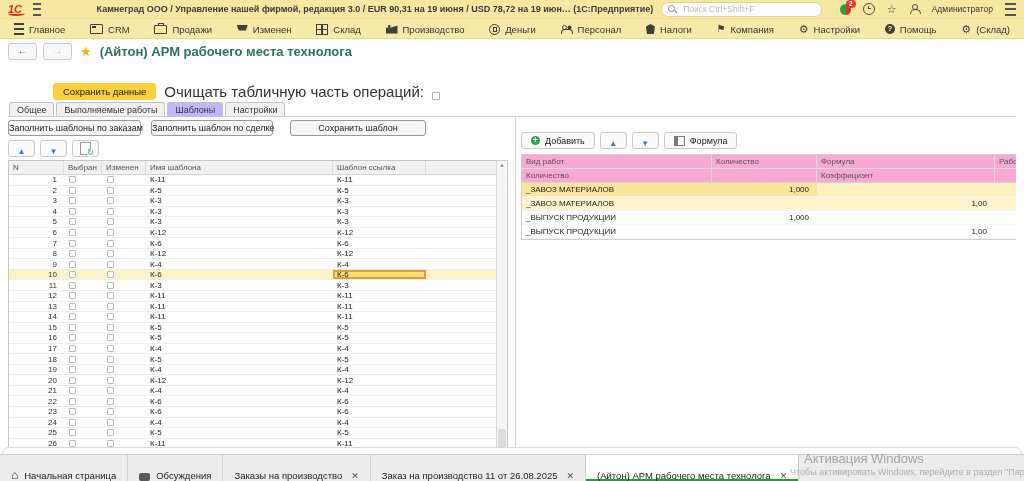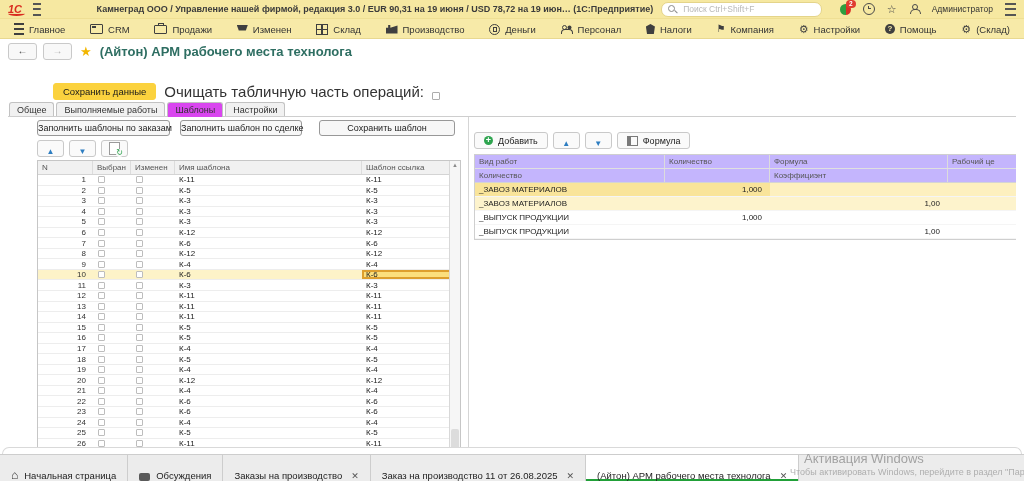--- a/index.html
+++ b/index.html
@@ -67,24 +67,24 @@
 
   .actionrow{display:flex;align-items:flex-end;gap:8px;height:24px;margin-top:15px;padding-left:45px;}
   .btn-save{background:#fbd23e;border:1px solid #fbd23e;border-radius:3px;font-size:9.5px;color:#1a1a1a;padding:2px 9px;white-space:nowrap;cursor:pointer;}
   .clear-label{font-size:15px;color:#333;margin-top:3px;white-space:nowrap;}
   .cb{display:inline-block;width:8px;height:8px;border:1px solid #adadad;border-radius:1px;background:#fff;box-sizing:border-box;}
   .actionrow .cb{margin-top:3px;}
   .hint{font-size:8px;line-height:9.5px;color:#3d3d3d;}
 
   .tabsrow{display:flex;gap:2px;height:16px;align-items:flex-end;border-bottom:1px solid #cecece;padding-left:1px;}
   .tab{font-size:9px;color:#333;background:#f1f1f1;border:1px solid #c2c2c2;border-bottom:none;border-radius:3px 3px 0 0;padding:2px 7px 1px;white-space:nowrap;cursor:pointer;}
-  .tab.active{background:#d946ef;position:relative;top:1px;padding-bottom:2px;}
+  .tab.active{background:#c4b5fd;position:relative;top:1px;padding-bottom:2px;}
 
   .panels{display:flex;height:357px;}
-  .left-panel{width:424px;flex:none;display:flex;flex-direction:column;margin-left:29px;}
+  .left-panel{width:500px;flex:none;display:flex;flex-direction:column;}
   .cmdrow{display:flex;margin:3px 0 2px;}
   .btn{background:#f7f7f7;border:1px solid #989898;border-radius:3px;font-size:9px;color:#222;text-align:center;padding:2px 0;cursor:pointer;white-space:nowrap;}
   .cmd1{width:133px;} .cmd2{width:122px;margin-left:10px;} .cmd3{width:136px;margin-left:17px;}
   .toolrow{display:flex;gap:5px;margin:2px 0 3px;}
   .toolbtn{width:25px;height:15px;border:1px solid #c9c9c9;border-radius:3px;background:#fafafa;display:flex;align-items:center;justify-content:center;cursor:pointer;}
   .arr-up::before{content:"\25B2";color:#2d7dc1;font-size:8px;}
   .arr-down::before{content:"\25BC";color:#2d7dc1;font-size:8px;}
   .i-export{position:relative;width:9px;height:11px;background:#fff;border:1px solid #9a9a9a;}
   .i-export::after{content:"\21BB";position:absolute;right:-4px;bottom:-3px;color:#2ea44f;font-size:8px;line-height:8px;background:#fafafa;border-radius:50%;}
 
@@ -109,21 +109,21 @@
   .lt-thumb{position:absolute;left:1px;right:1px;bottom:10px;height:34px;background:#dcdcdc;border-radius:2px;}
 
   
   .right-panel{flex:1;margin-left:7px;border-left:1px solid #d5d5d5;padding:15px 0 0 5px;display:flex;flex-direction:column;min-width:0;}
   .rt-toolrow{display:flex;gap:5px;flex:none;}
   .btn-add,.btn-formula{display:flex;align-items:center;gap:5px;border:1px solid #c9c9c9;border-radius:3px;background:#fafafa;font-size:9px;color:#222;padding:1px 9px;cursor:pointer;}
   .i-add{width:9px;height:9px;border-radius:50%;background:#2ea44f;color:#fff;font-size:9px;line-height:8px;text-align:center;font-weight:bold;}
   .i-add::before{content:"+";}
   .i-formula{width:9px;height:8px;border:1px solid #7a7a7a;background:linear-gradient(to bottom,transparent 45%,#7a7a7a 45% 55%,transparent 55%),linear-gradient(to right,#7a7a7a 0 30%,transparent 30%);}
   .rt{margin-top:5px;border:1px solid #cfcfcf;border-right:none;flex:none;}
-  .rt-hrow{display:grid;grid-template-columns:190px 105px 178px 1fr;height:13px;background:#c4b5fd;font-size:8px;color:#555;align-items:center;}
+  .rt-hrow{display:grid;grid-template-columns:190px 105px 178px 1fr;height:13px;background:#f9a8d4;font-size:8px;color:#555;align-items:center;}
   .rt-hrow.first{border-bottom:1px solid #e0e0e0;}
   .rt-hrow.second{border-bottom:1px solid #d4d4d4;}
   .rt-hrow > div{padding-left:4px;border-right:1px solid #dcdcdc;height:13px;line-height:13px;box-sizing:border-box;overflow:hidden;white-space:nowrap;}
   .rt-hrow > div:last-child{border-right:none;}
   .rt-row{display:grid;grid-template-columns:190px 105px 178px 1fr;height:13px;font-size:8px;align-items:center;border-bottom:1px solid #f5f5f5;cursor:pointer;}
   .rt-row > div{height:100%;display:flex;align-items:center;box-sizing:border-box;overflow:hidden;white-space:nowrap;}
   .rc-work{padding-left:4px;color:#222;}
   .rc-qty,.rc-frm{justify-content:flex-end;padding-right:8px;color:#222;}
   .rt-row.hl1 > div:nth-child(-n+2){background:#f9e49a;}
   .rt-row.hl1 > div:nth-child(n+3){background:#fdf0bf;}

